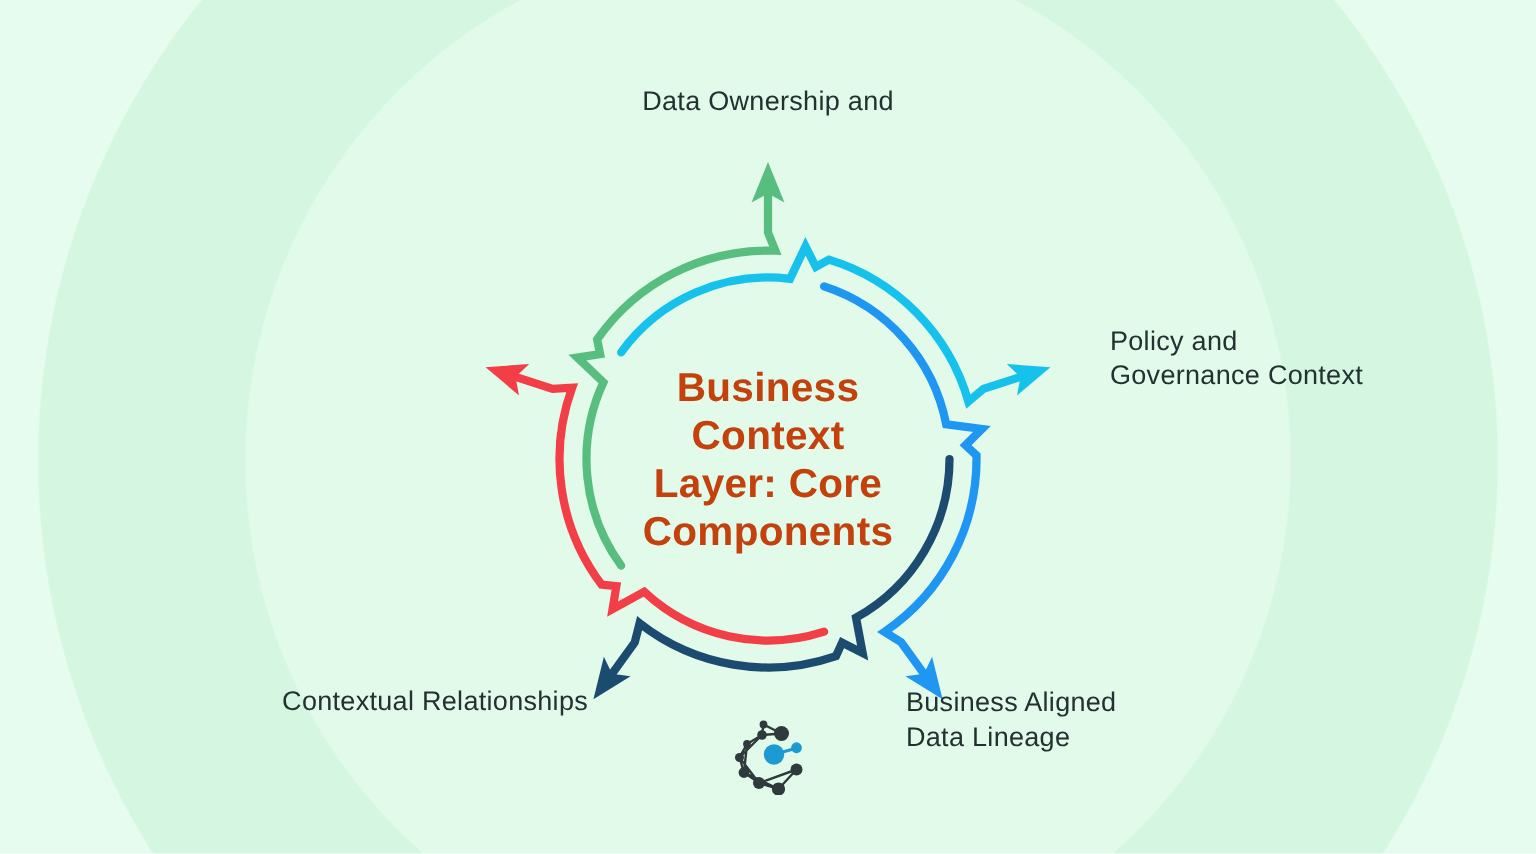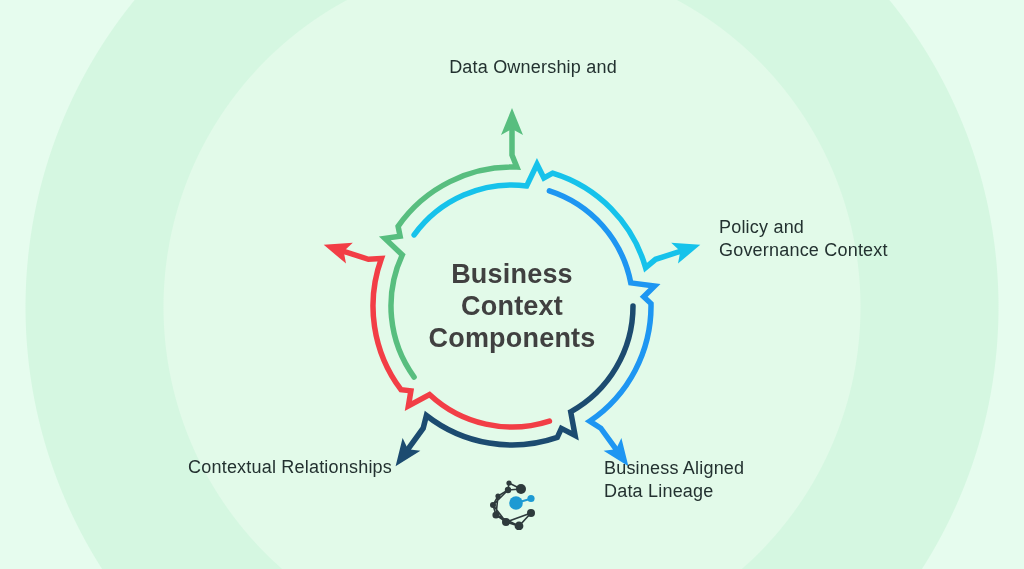--- a/index.html
+++ b/index.html
@@ -4,29 +4,29 @@
 <style>
   html,body{margin:0;padding:0;}
   body{
     width:1024px;height:569px;position:relative;overflow:hidden;
     font-family:"Liberation Sans","DejaVu Sans",sans-serif;
   }
   #stage{position:absolute;inset:0;width:1024px;height:569px;}
   #arc-svg{position:absolute;left:0;top:0;}
   .lbl{position:absolute;font-size:18px;line-height:23px;color:#233130;letter-spacing:.2px;}
   .lbl div{white-space:nowrap;}
-  #lbl-0{left:512px;top:56px;transform:translateX(-50%);text-align:left;margin-left:21px;}
-  #lbl-1{left:719px;top:216px;text-align:left;}
+  #lbl-0{left:512px;top:56px;transform:translateX(-50%);text-align:left;}
+  #lbl-1{left:740px;top:216px;text-align:left;}
   #lbl-2{left:604px;top:457px;text-align:left;}
   #lbl-3{right:632px;top:456px;text-align:left;}
   #lbl-4{right:706px;top:216px;text-align:right;}
   #center-title{
     position:absolute;left:512px;top:306px;transform:translate(-50%,-50%);
     text-align:center;font-weight:bold;font-size:27px;line-height:32px;
-    color:#404040;letter-spacing:.2px;
+    color:#c2410c;letter-spacing:.2px;
   }
   #center-title div{white-space:nowrap;}
   #logo{position:absolute;left:481px;top:470px;}
 </style>
 </head>
 <body style="background: radial-gradient(circle at 512px 307px, rgb(226, 250, 233) 0px, rgb(226, 250, 233) 348px, rgb(213, 247, 225) 349px, rgb(213, 247, 225) 486px, rgb(230, 252, 238) 487px, rgb(230, 252, 238) 100%);">
 
 <div id="stage">
 
   <svg id="arc-svg" width="1024" height="569">
@@ -48,20 +48,21 @@
       </g>
       <g>
         <path d="M 549.4 421.1 A 121 121 0 0 1 429.5 394.5 L 408.4 406.0 L 410.9 390.8 L 401.0 389.7 A 139 139 0 0 1 381.4 258.5 L 368.4 259.3 L 343.7 251.3" fill="none" stroke="#F23E46" stroke-width="5.5" stroke-linecap="round" stroke-linejoin="miter"></path>
         <polygon points="323.7,244.8 352.8,242.7 343.7,251.3 346.0,263.6" fill="#F23E46"></polygon>
       </g>
     </svg>
 
   <div id="center-title">
     <div>Business</div>
     <div>Context</div>
+    <div>Layer: Core</div>
     <div>Components</div>
   </div>
 
   <div id="lbl-0" class="lbl">
     <div>Data Ownership and</div>
   </div>
 
   <div id="lbl-1" class="lbl">
     <div>Policy and</div>
     <div>Governance Context</div>

